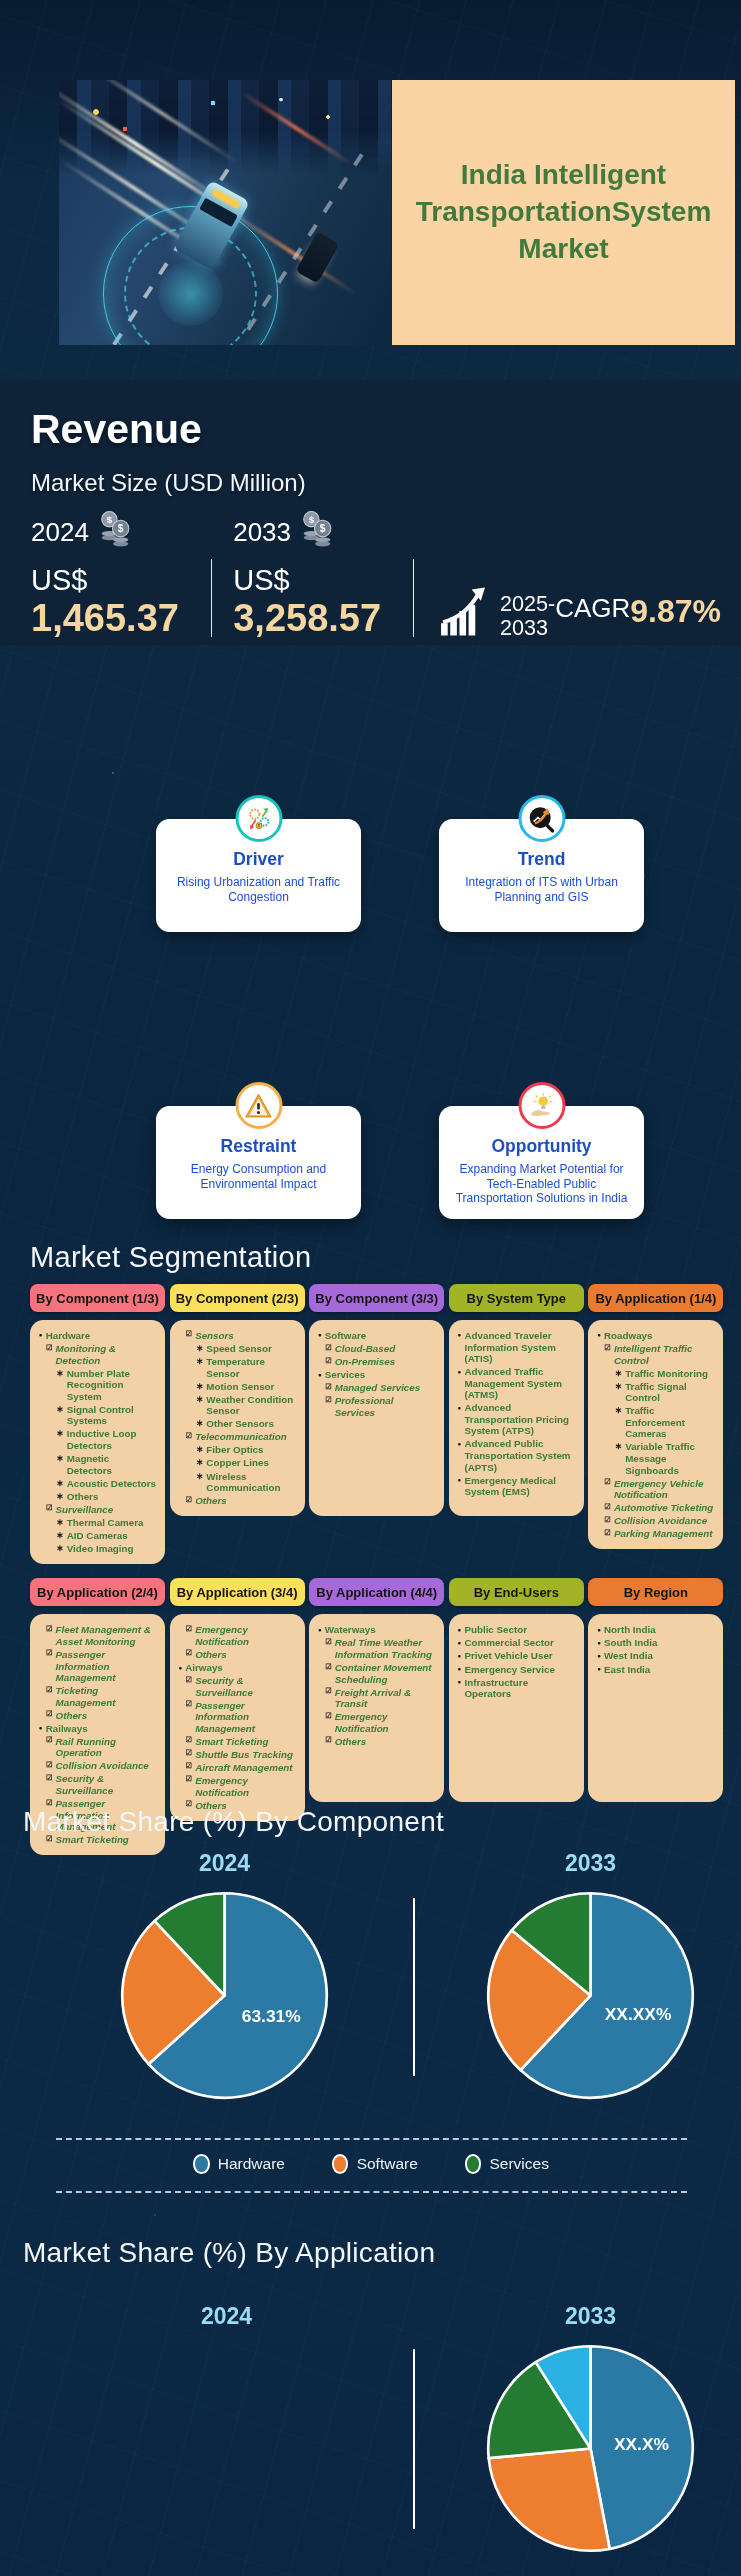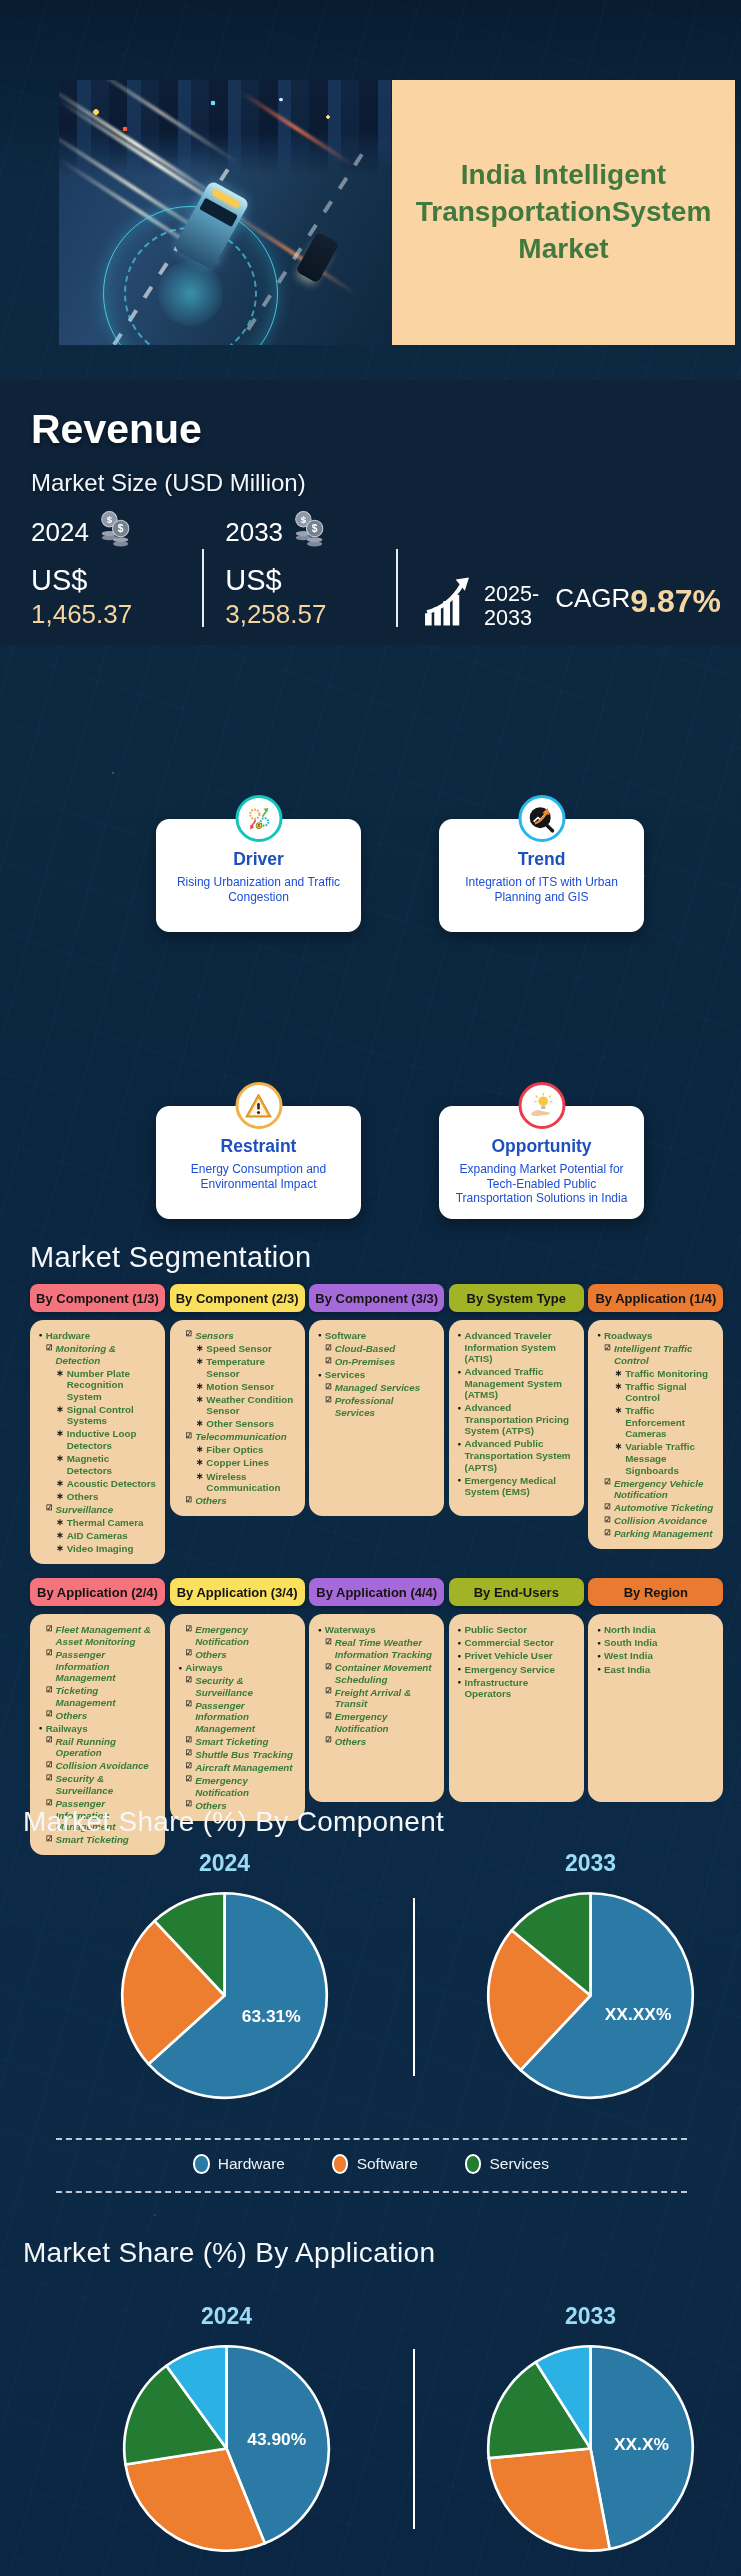--- a/index.html
+++ b/index.html
@@ -44,21 +44,21 @@
   .hero-panel{position:absolute;left:392px;top:80px;width:343px;height:265px;background:#fbd4a4;display:flex;align-items:center;justify-content:center;}
   .hero-title{width:319px;text-align:center;color:#41793e;font-size:28px;font-weight:bold;line-height:1.32;white-space:pre-line;}
   
   .revenue{position:absolute;left:0;top:380px;width:742px;height:265px;background:#0e2238;}
   .rev-h{position:absolute;left:31px;top:26px;color:#fff;font-size:41px;font-weight:bold;text-shadow:0 1.5px 4.1px rgba(0,0,0,.45);}
   .rev-sub{position:absolute;left:31px;top:89px;color:#f2f6fa;font-size:24px;font-weight:400;text-shadow:0 1px 3.1px rgba(0,0,0,.4);}
   .stats{position:absolute;left:31px;top:128px;width:690px;display:flex;align-items:flex-end;gap:21.6px;}
   .stat{display:flex;flex-direction:column;}
   .stat-top{display:flex;align-items:center;gap:9.3px;color:#fff;font-size:26px;}
   .stat-val{margin-top:7.2px;font-size:29px;color:#fff;}
-  .stat-val .num{font-weight:normal;color:#f6d6a0;font-size:26px;margin-top:24px;}
+  .stat-val .num{font-weight:bold;color:#f6d6a0;font-size:38px;margin-top:24px;}
   .vdiv{width:1.5px;height:78px;background:#e8edf3;align-self:flex-end;margin-bottom:3.1px;}
   .cagr{display:flex;align-items:flex-end;gap:12.4px;margin-left:2.1px;}
   .cagr-txt{display:flex;flex-direction:row;line-height:1.12;color:#fff;}
   .cagr-period{font-size:21.6px;}
   .cagr-label{font-size:26px;margin-top:2.1px;}
   .cagr-value{font-size:32px;font-weight:bold;color:#f6d6a0;margin-top:2.1px;}
   
   .df-h{position:absolute;left:0;top:664px;width:742px;text-align:center;color:#fff;font-size:31px;font-weight:bold;text-shadow:0 1.5px 4.1px rgba(0,0,0,.45);}
   .factor-card{position:absolute;width:205px;min-height:113px;background:#fff;border-radius:13.4px;box-shadow:0 5.2px 14.4px rgba(0,0,0,.35);padding:30px 13.4px 13.4px;text-align:center;}
   .factor-card::before{content:"";position:absolute;left:-5.7px;right:-5.7px;border-radius:16.5px;background:var(--accent);z-index:-1;}
@@ -654,29 +654,20 @@
       <div class="legend-item">
         <span class="legend-dot" style="background: rgb(35, 124, 50);"></span>
         <span>Services</span>
       </div>
     </div>
   <div class="dashes" style="top:2191px"></div>
 
   <div class="share-h" style="top:2237px">Market Share (%) By Application</div>
   <div class="pie-block" style="left:113px;top:2303px">
     <div class="pie-year">2024</div>
-    <div class="pie-holder" id="pie-a0">
-        <svg viewBox="-110 -110 220 220">
-          <path d="M0,0 L0.00,-100.00 A100,100 0 0 1 37.40,92.74 Z" fill="#2b7aa5" stroke="#ffffff" stroke-width="2.6" stroke-linejoin="round"></path>
-          <path d="M0,0 L37.40,92.74 A100,100 0 0 1 -98.77,15.64 Z" fill="#ed7d2f" stroke="#ffffff" stroke-width="2.6" stroke-linejoin="round"></path>
-          <path d="M0,0 L-98.77,15.64 A100,100 0 0 1 -58.78,-80.90 Z" fill="#237c32" stroke="#ffffff" stroke-width="2.6" stroke-linejoin="round"></path>
-          <path d="M0,0 L-58.78,-80.90 A100,100 0 0 1 -0.00,-100.00 Z" fill="#2cb1e5" stroke="#ffffff" stroke-width="2.6" stroke-linejoin="round"></path>
-          <text x="49.1" y="-3.5" text-anchor="middle" fill="#fff" font-size="17" font-weight="bold">43.90%</text>
-        </svg>
-      </div>
   </div>
   <div class="pie-vdiv" style="top:2349px;height:180px"></div>
   <div class="pie-block" style="left:477px;top:2303px">
     <div class="pie-year">2033</div>
     <div class="pie-holder" id="pie-a1">
         <svg viewBox="-110 -110 220 220">
           <path d="M0,0 L0.00,-100.00 A100,100 0 0 1 18.74,98.23 Z" fill="#2b7aa5" stroke="#ffffff" stroke-width="2.6" stroke-linejoin="round"></path>
           <path d="M0,0 L18.74,98.23 A100,100 0 0 1 -99.56,9.41 Z" fill="#ed7d2f" stroke="#ffffff" stroke-width="2.6" stroke-linejoin="round"></path>
           <path d="M0,0 L-99.56,9.41 A100,100 0 0 1 -53.58,-84.43 Z" fill="#237c32" stroke="#ffffff" stroke-width="2.6" stroke-linejoin="round"></path>
           <path d="M0,0 L-53.58,-84.43 A100,100 0 0 1 -0.00,-100.00 Z" fill="#2cb1e5" stroke="#ffffff" stroke-width="2.6" stroke-linejoin="round"></path>

